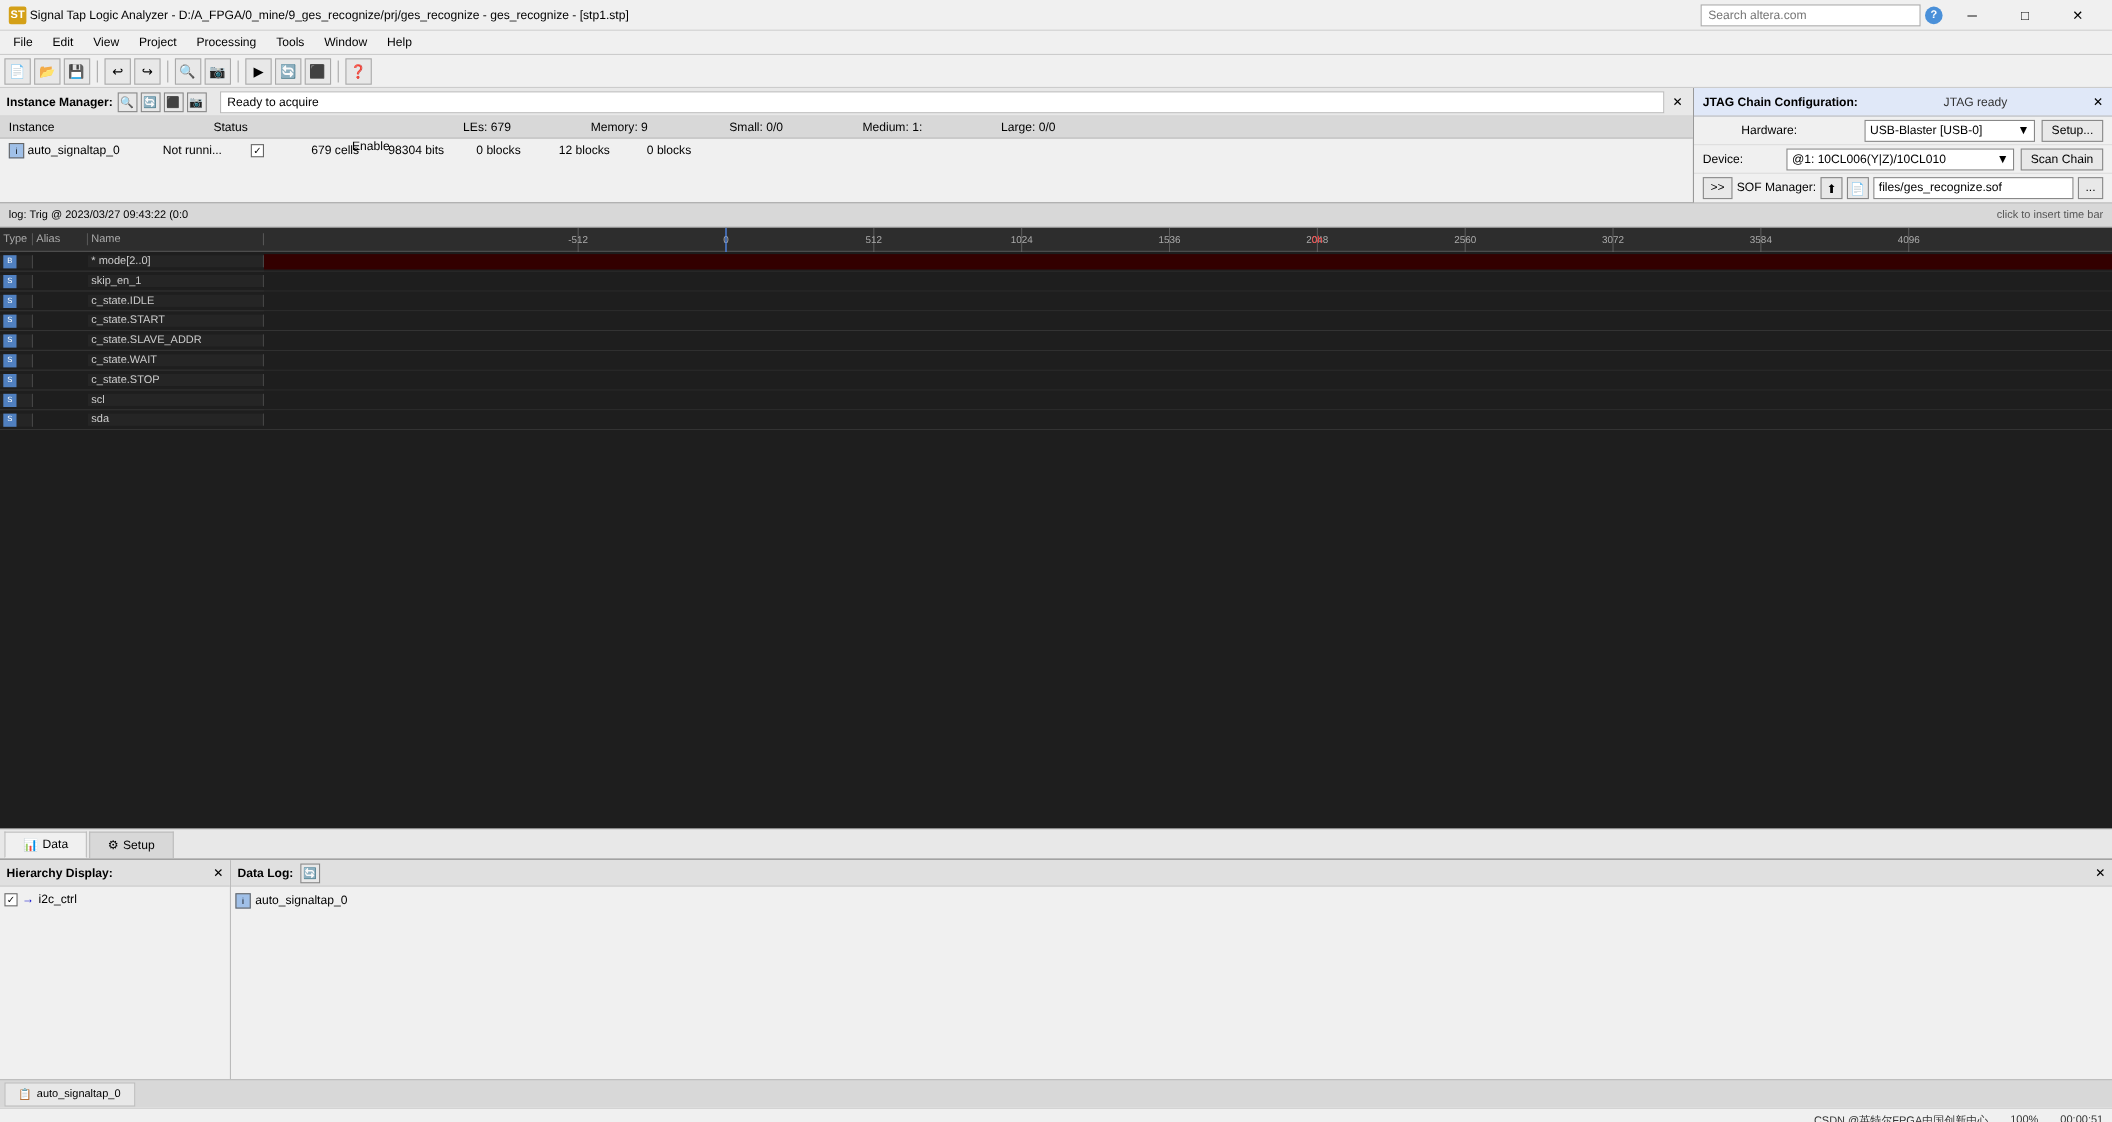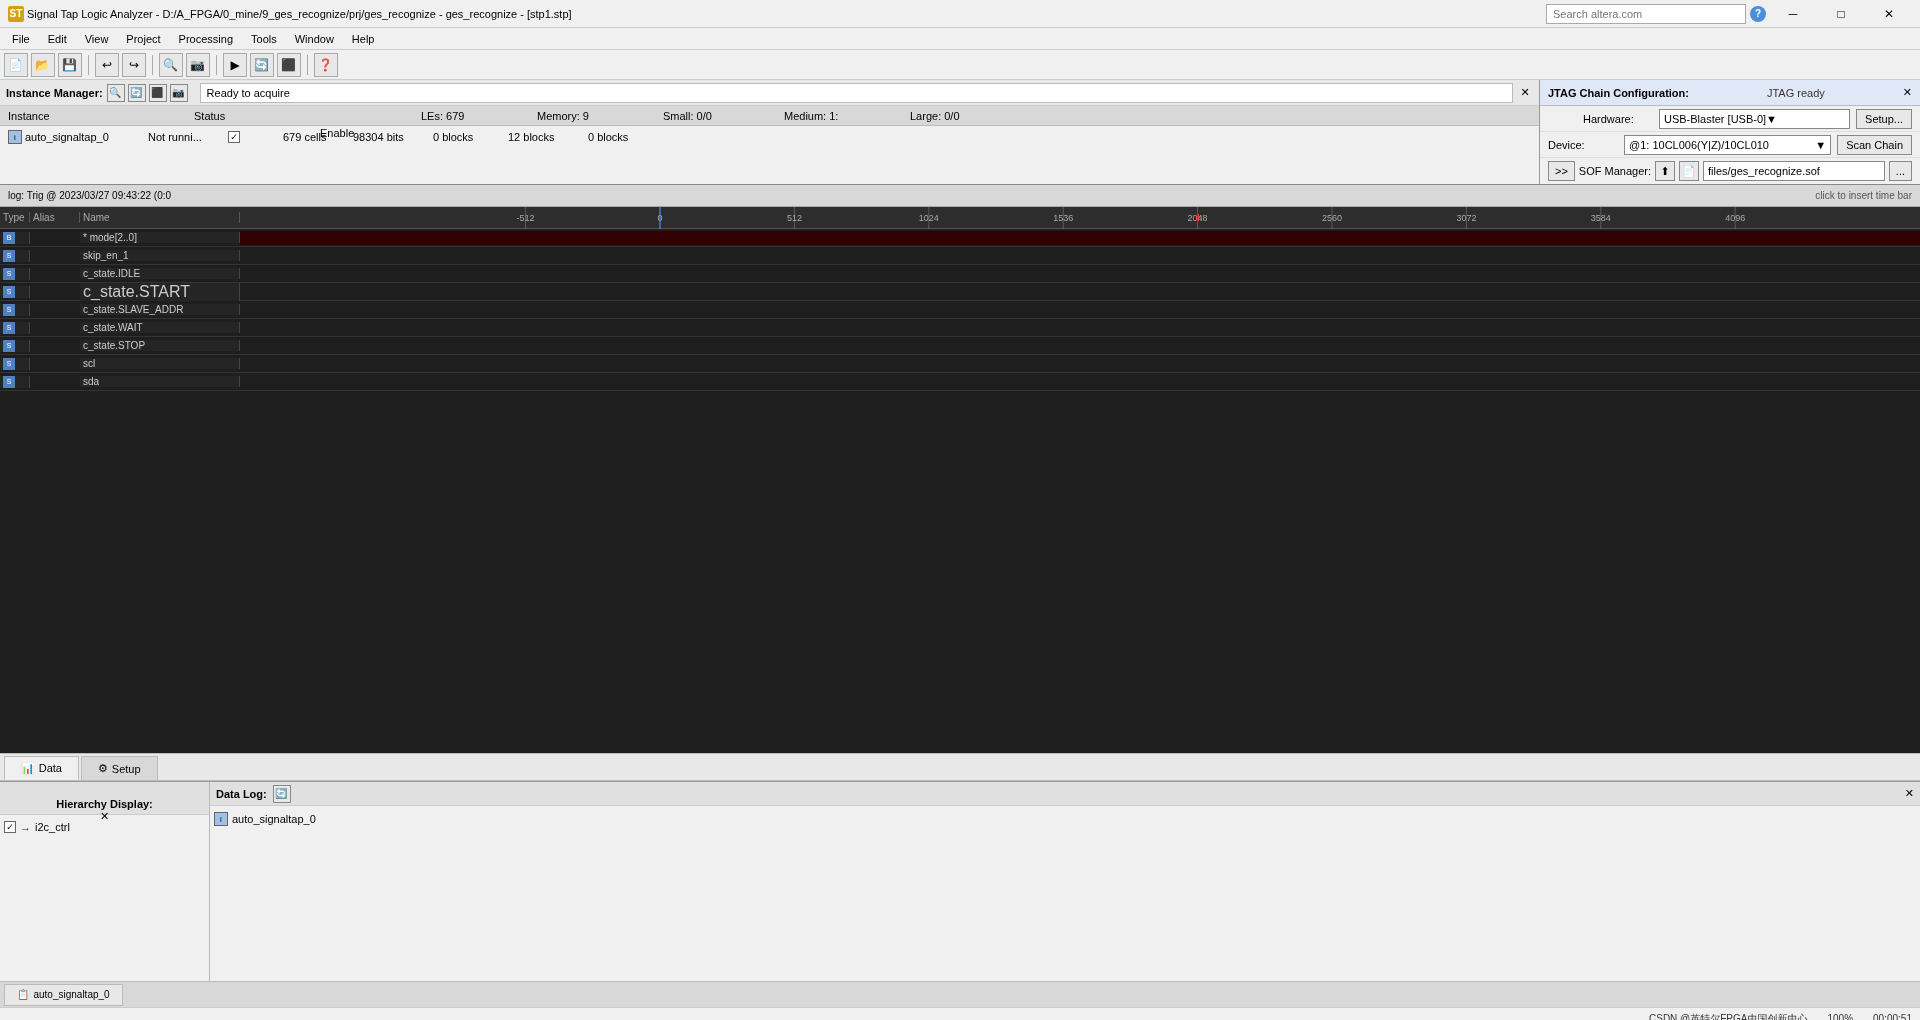--- a/index.html
+++ b/index.html
@@ -142,22 +142,22 @@
       width: 210px;
       border-right: 1px solid #bbb;
       display: flex;
       flex-direction: column;
     }
     .panel-header {
       height: 24px;
       background: #e0e0e0;
       border-bottom: 1px solid #ccc;
       display: flex; align-items: center;
-      padding: 16px 6px; justify-content: space-between;
-      font-size: 11px; font-weight: bold; flex-direction: column;
+      padding: 0 6px; justify-content: space-between;
+      font-size: 11px; font-weight: bold;
     }
     .panel-content {
       flex: 1;
       padding: 4px;
       font-size: 11px;
       overflow: auto;
     }
     .data-log-panel {
       flex: 1;
       display: flex;
@@ -326,21 +326,21 @@
   <div style="width:380px;background:#f0f0f0;">
 
     <div style="height:26px;background:#e0e8f8;border-bottom:1px solid #bbb;display:flex;align-items:center;padding:0 8px;justify-content:space-between;font-size:11px;font-weight:bold;">
       <span>JTAG Chain Configuration:</span>
       <span style="font-weight:normal;color:#333;">JTAG ready</span>
       <button style="border:none;background:transparent;cursor:pointer;font-size:11px;">✕</button>
     </div>
 
     <div style="display:flex;align-items:center;height:26px;padding:2px 8px;gap:6px;font-size:11px;border-bottom:1px solid #ddd;">
       <span style="min-width:70px;margin-left:35px;">Hardware:</span>
-      <div style="flex:1;height:20px;border:1px solid #888;background:white;font-size:11px;padding:0 4px;display:flex;align-items:center;justify-content:flex-start;cursor:pointer;">
+      <div style="flex:1;height:20px;border:1px solid #888;background:white;font-size:11px;padding:0 4px;display:flex;align-items:center;justify-content:space-between;cursor:pointer;margin-left:36px;">
         <span>USB-Blaster [USB-0]</span>
         <span>▼</span>
       </div>
       <button style="height:20px;padding:0 8px;border:1px solid #888;background:#e8e8e8;font-size:11px;cursor:pointer;">Setup...</button>
     </div>
 
     <div style="display:flex;align-items:center;height:26px;padding:2px 8px;gap:6px;font-size:11px;border-bottom:1px solid #ddd;">
       <span style="min-width:70px;">Device:</span>
       <div style="flex:1;height:20px;border:1px solid #888;background:white;font-size:11px;padding:0 4px;display:flex;align-items:center;justify-content:space-between;cursor:pointer;">
         <span>@1: 10CL006(Y|Z)/10CL010</span>
@@ -448,21 +448,21 @@
           <polyline points="0,14 25%,14 25%,4 100%,4" fill="none" stroke="#ff4444" stroke-width="1"></polyline>
         </svg>
       </div>
     </div>
 
     <div class="signal-row">
       <div style="width:30px;min-width:30px;border-right:1px solid #444;padding:0 3px;background:#252525;display:flex;align-items:center;">
         <span style="width:12px;height:12px;background:#5080c0;display:inline-flex;align-items:center;justify-content:center;font-size:7px;color:white;">S</span>
       </div>
       <div style="width:50px;min-width:50px;border-right:1px solid #444;background:#252525;"></div>
-      <div style="width:160px;min-width:160px;border-right:1px solid #444;padding:0 3px;color:#ccc;font-size:16px;background:#252525;display:flex;align-items:center;">c_state.START</div>
+      <div style="width:160px;min-width:160px;border-right:1px solid #444;padding:0 3px;color:#ccc;font-size:10px;background:#252525;display:flex;align-items:center;">c_state.START</div>
       <div style="flex:1;height:100%;background:#1e1e1e;position:relative;">
         <svg width="100%" height="18" preserveAspectRatio="none">
           <polyline points="0,4 27%,4 27%,14 100%,14" fill="none" stroke="#ff4444" stroke-width="1"></polyline>
         </svg>
       </div>
     </div>
 
     <div class="signal-row">
       <div style="width:30px;min-width:30px;border-right:1px solid #444;padding:0 3px;background:#252525;display:flex;align-items:center;">
         <span style="width:12px;height:12px;background:#5080c0;display:inline-flex;align-items:center;justify-content:center;font-size:7px;color:white;">S</span>

